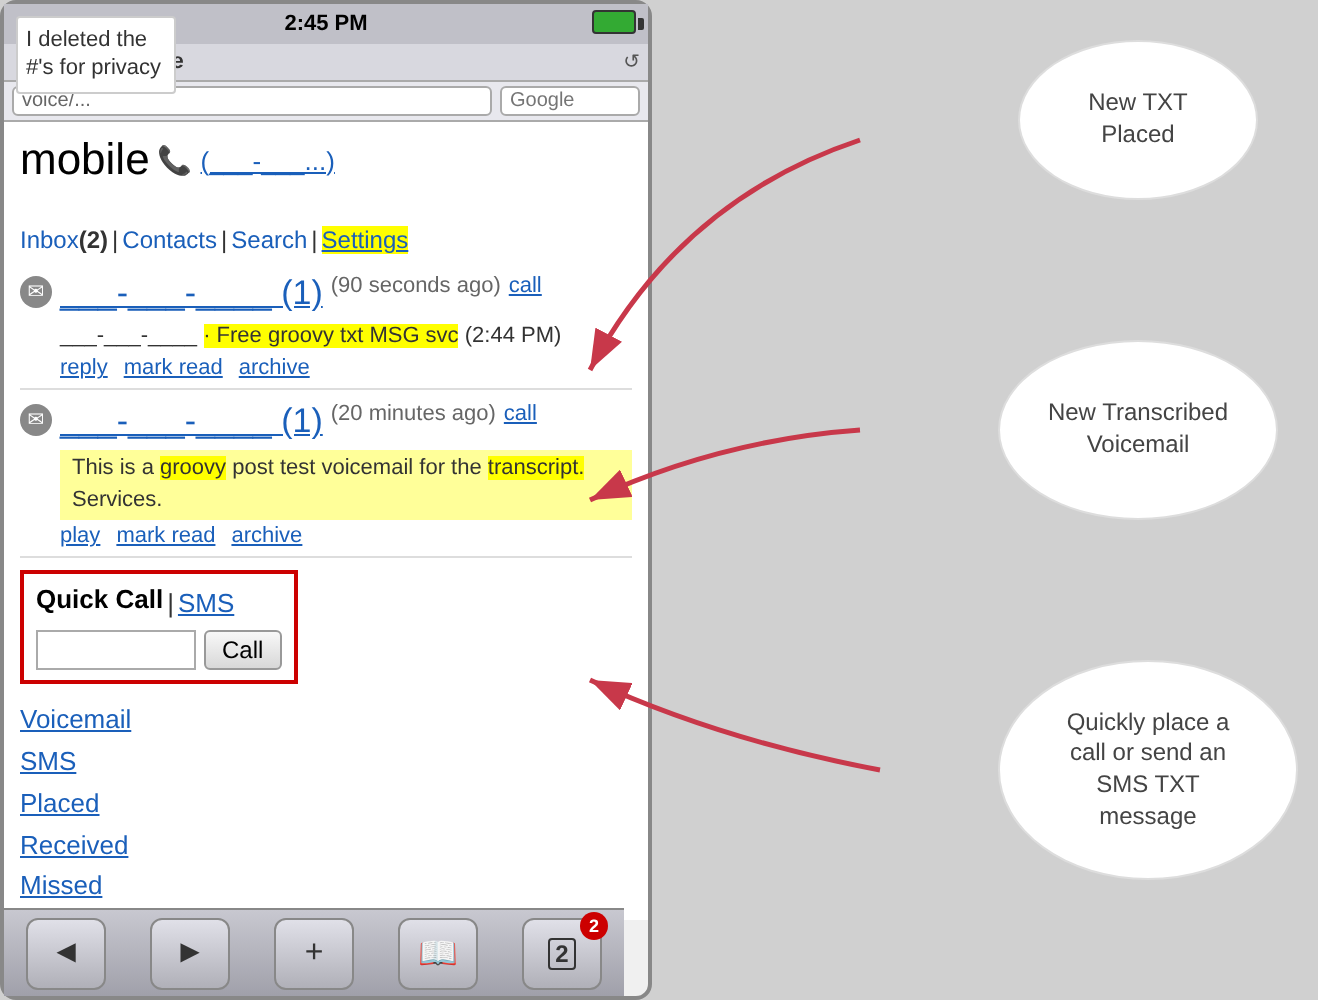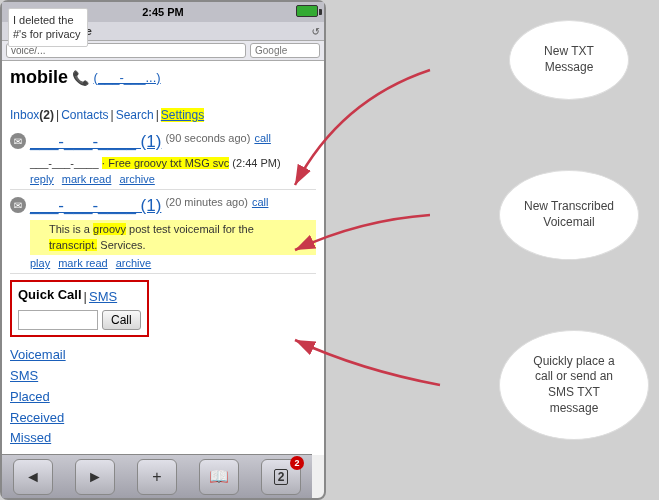--- a/index.html
+++ b/index.html
@@ -119,22 +119,22 @@
     }
 
     
     .page-title-line {
       display: flex;
       align-items: center;
       gap: 4px;
       margin-bottom: 2px;
     }
     .page-title {
-      font-size: 18px;
-      font-weight: bold;
+      font-size: 22px;
+      font-weight: normal;
       color: #000;
     }
     .phone-icon {
       color: #1a5fba;
       font-size: 14px;
     }
     .title-redacted {
       color: #1a5fba;
       font-size: 13px;
       text-decoration: underline;
@@ -456,21 +456,21 @@
     </div>
 
     
     <div class="message-item">
       <div class="message-header">
         <div class="msg-icon">✉</div>
         <span class="msg-sender">___-___-____ (1)</span>
         <span class="msg-time"> (20 minutes ago) </span>
         <a class="msg-call-link" href="#">call</a>
       </div>
-      <div class="msg-body" style="background:#ffff99; padding:2px 19px;">
+      <div class="msg-body" style="background:#ffff99; padding:2px 6px;">
         <span>This is a </span><span class="msg-highlight">groovy</span><span> post test voicemail for the </span><span class="msg-highlight">transcript.</span><span> Services.</span>
       </div>
       <div class="msg-actions">
         <a class="msg-action-link" href="#">play</a>
         <span> </span>
         <a class="msg-action-link" href="#">mark read</a>
         <span> </span>
         <a class="msg-action-link" href="#">archive</a>
       </div>
     </div>
@@ -520,21 +520,21 @@
 </div>
 
 <div class="privacy-note">
   <span>I deleted
 the #'s for
 privacy</span>
 </div>
 
 <div class="annotation annotation-1">
   <span style="white-space:pre-line;">New TXT
-Message</span>
+Placed</span>
 </div>
 
 <div class="annotation annotation-2">
   <span style="white-space:pre-line;">New Transcribed
 Voicemail</span>
 </div>
 
 <div class="annotation annotation-3">
   <span style="white-space:pre-line;">Quickly place a
 call or send an

